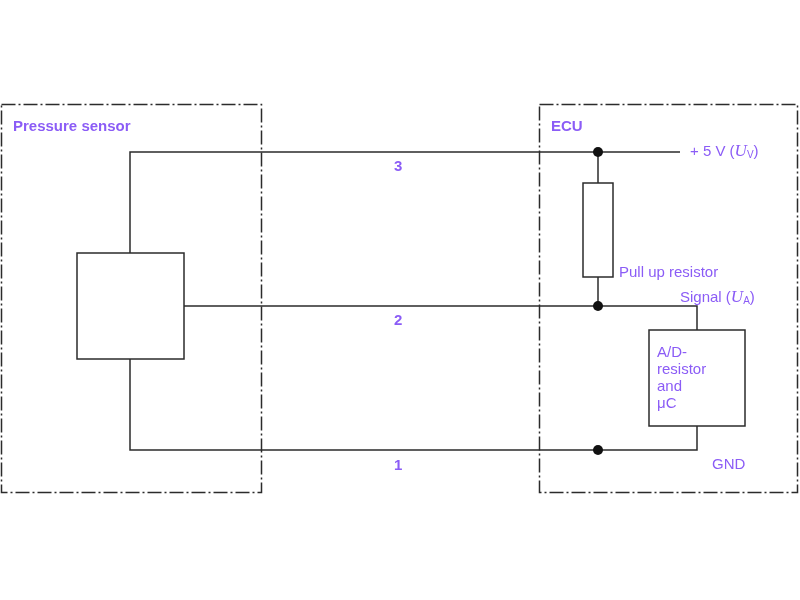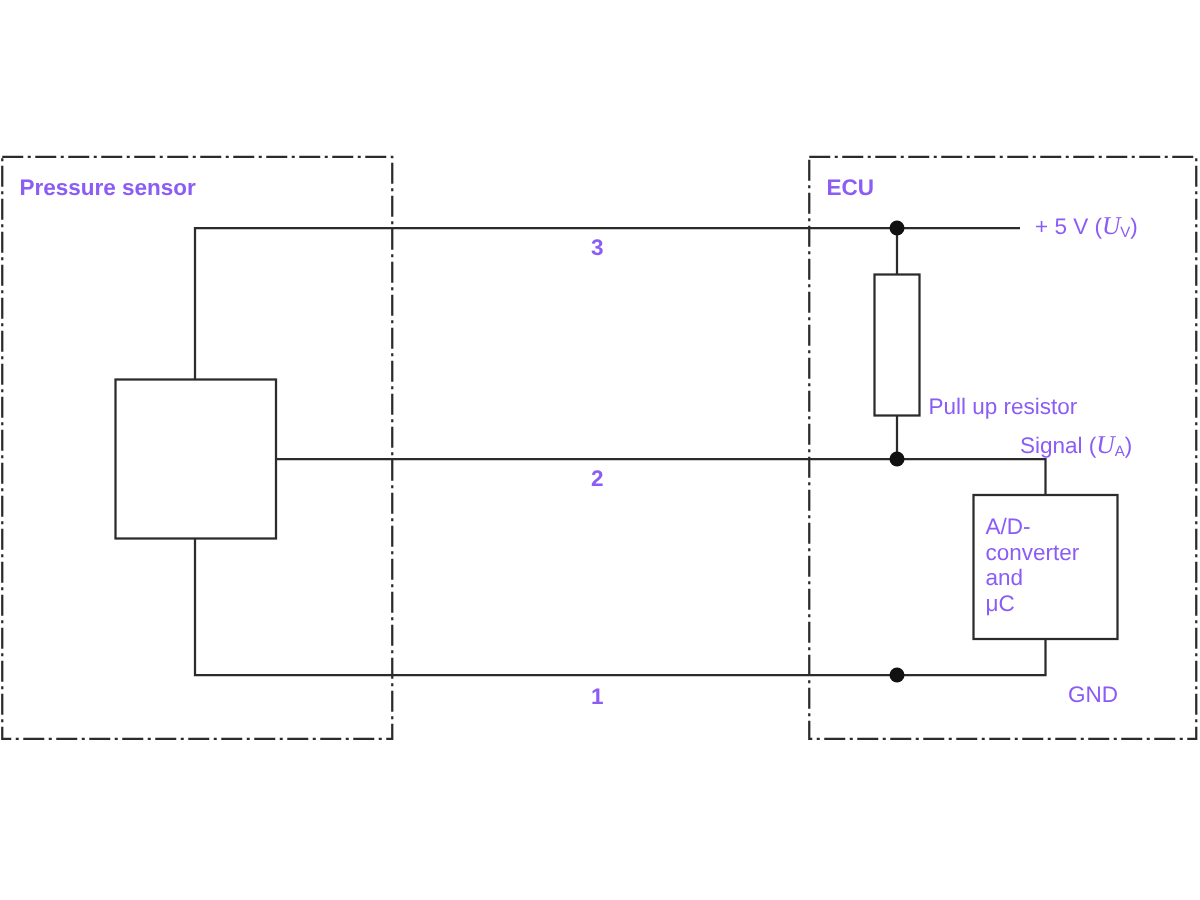--- a/index.html
+++ b/index.html
@@ -47,17 +47,17 @@
 <div class="lbl wire-num" style="left:394px; top:311px;">2</div>
 <div class="lbl wire-num" style="left:394px; top:456px;">1</div>
 
 <div class="lbl txt" style="left:690px; top:141px;"><span>+ 5 V (</span><span class="uv">U</span><span class="sub">V</span><span>)</span></div>
 
 <div class="lbl txt" style="left:619px; top:223px;margin-top:40px;">Pull up resistor</div>
 
 <div class="lbl txt" style="left:680px; top:287px;"><span>Signal (</span><span class="uv">U</span><span class="sub">A</span><span>)</span></div>
 
 <div class="lbl ad" style="left:657px; top:343px;">A/D-
-converter
+resistor
 and
 μC</div>
 
 <div class="lbl txt" style="left:692px; top:455px;margin-left:20px;">GND</div>
 
 </body></html>

